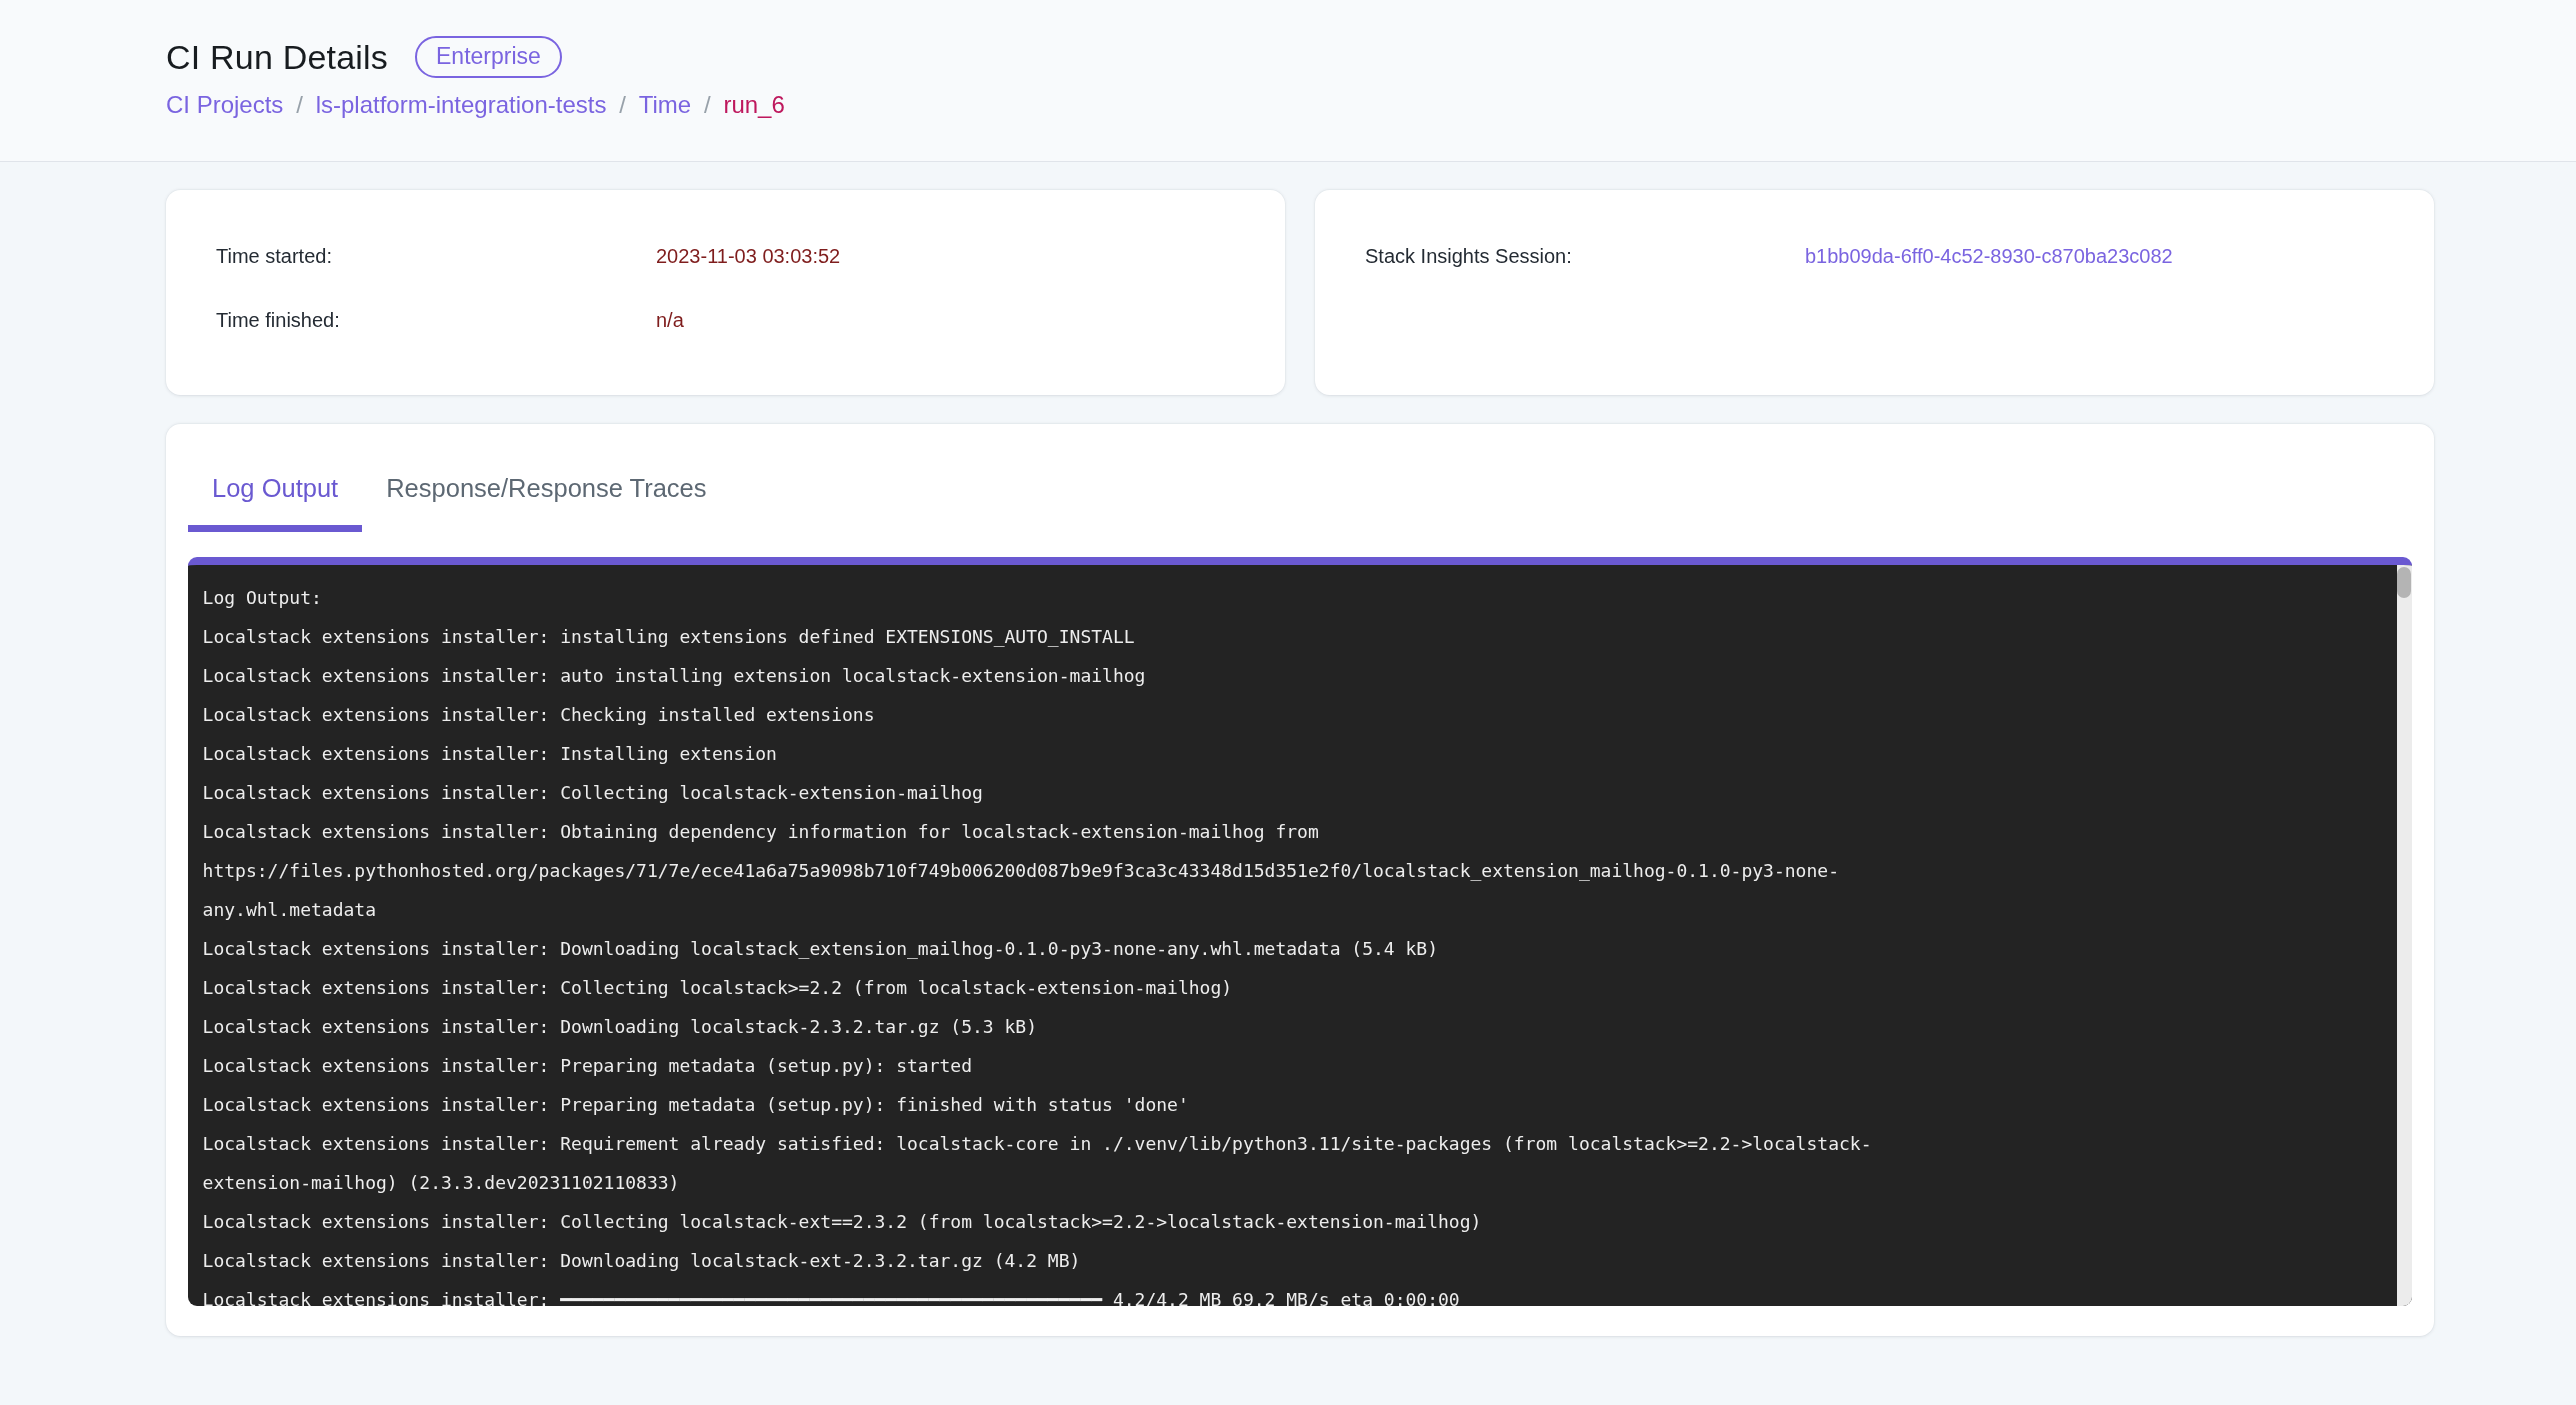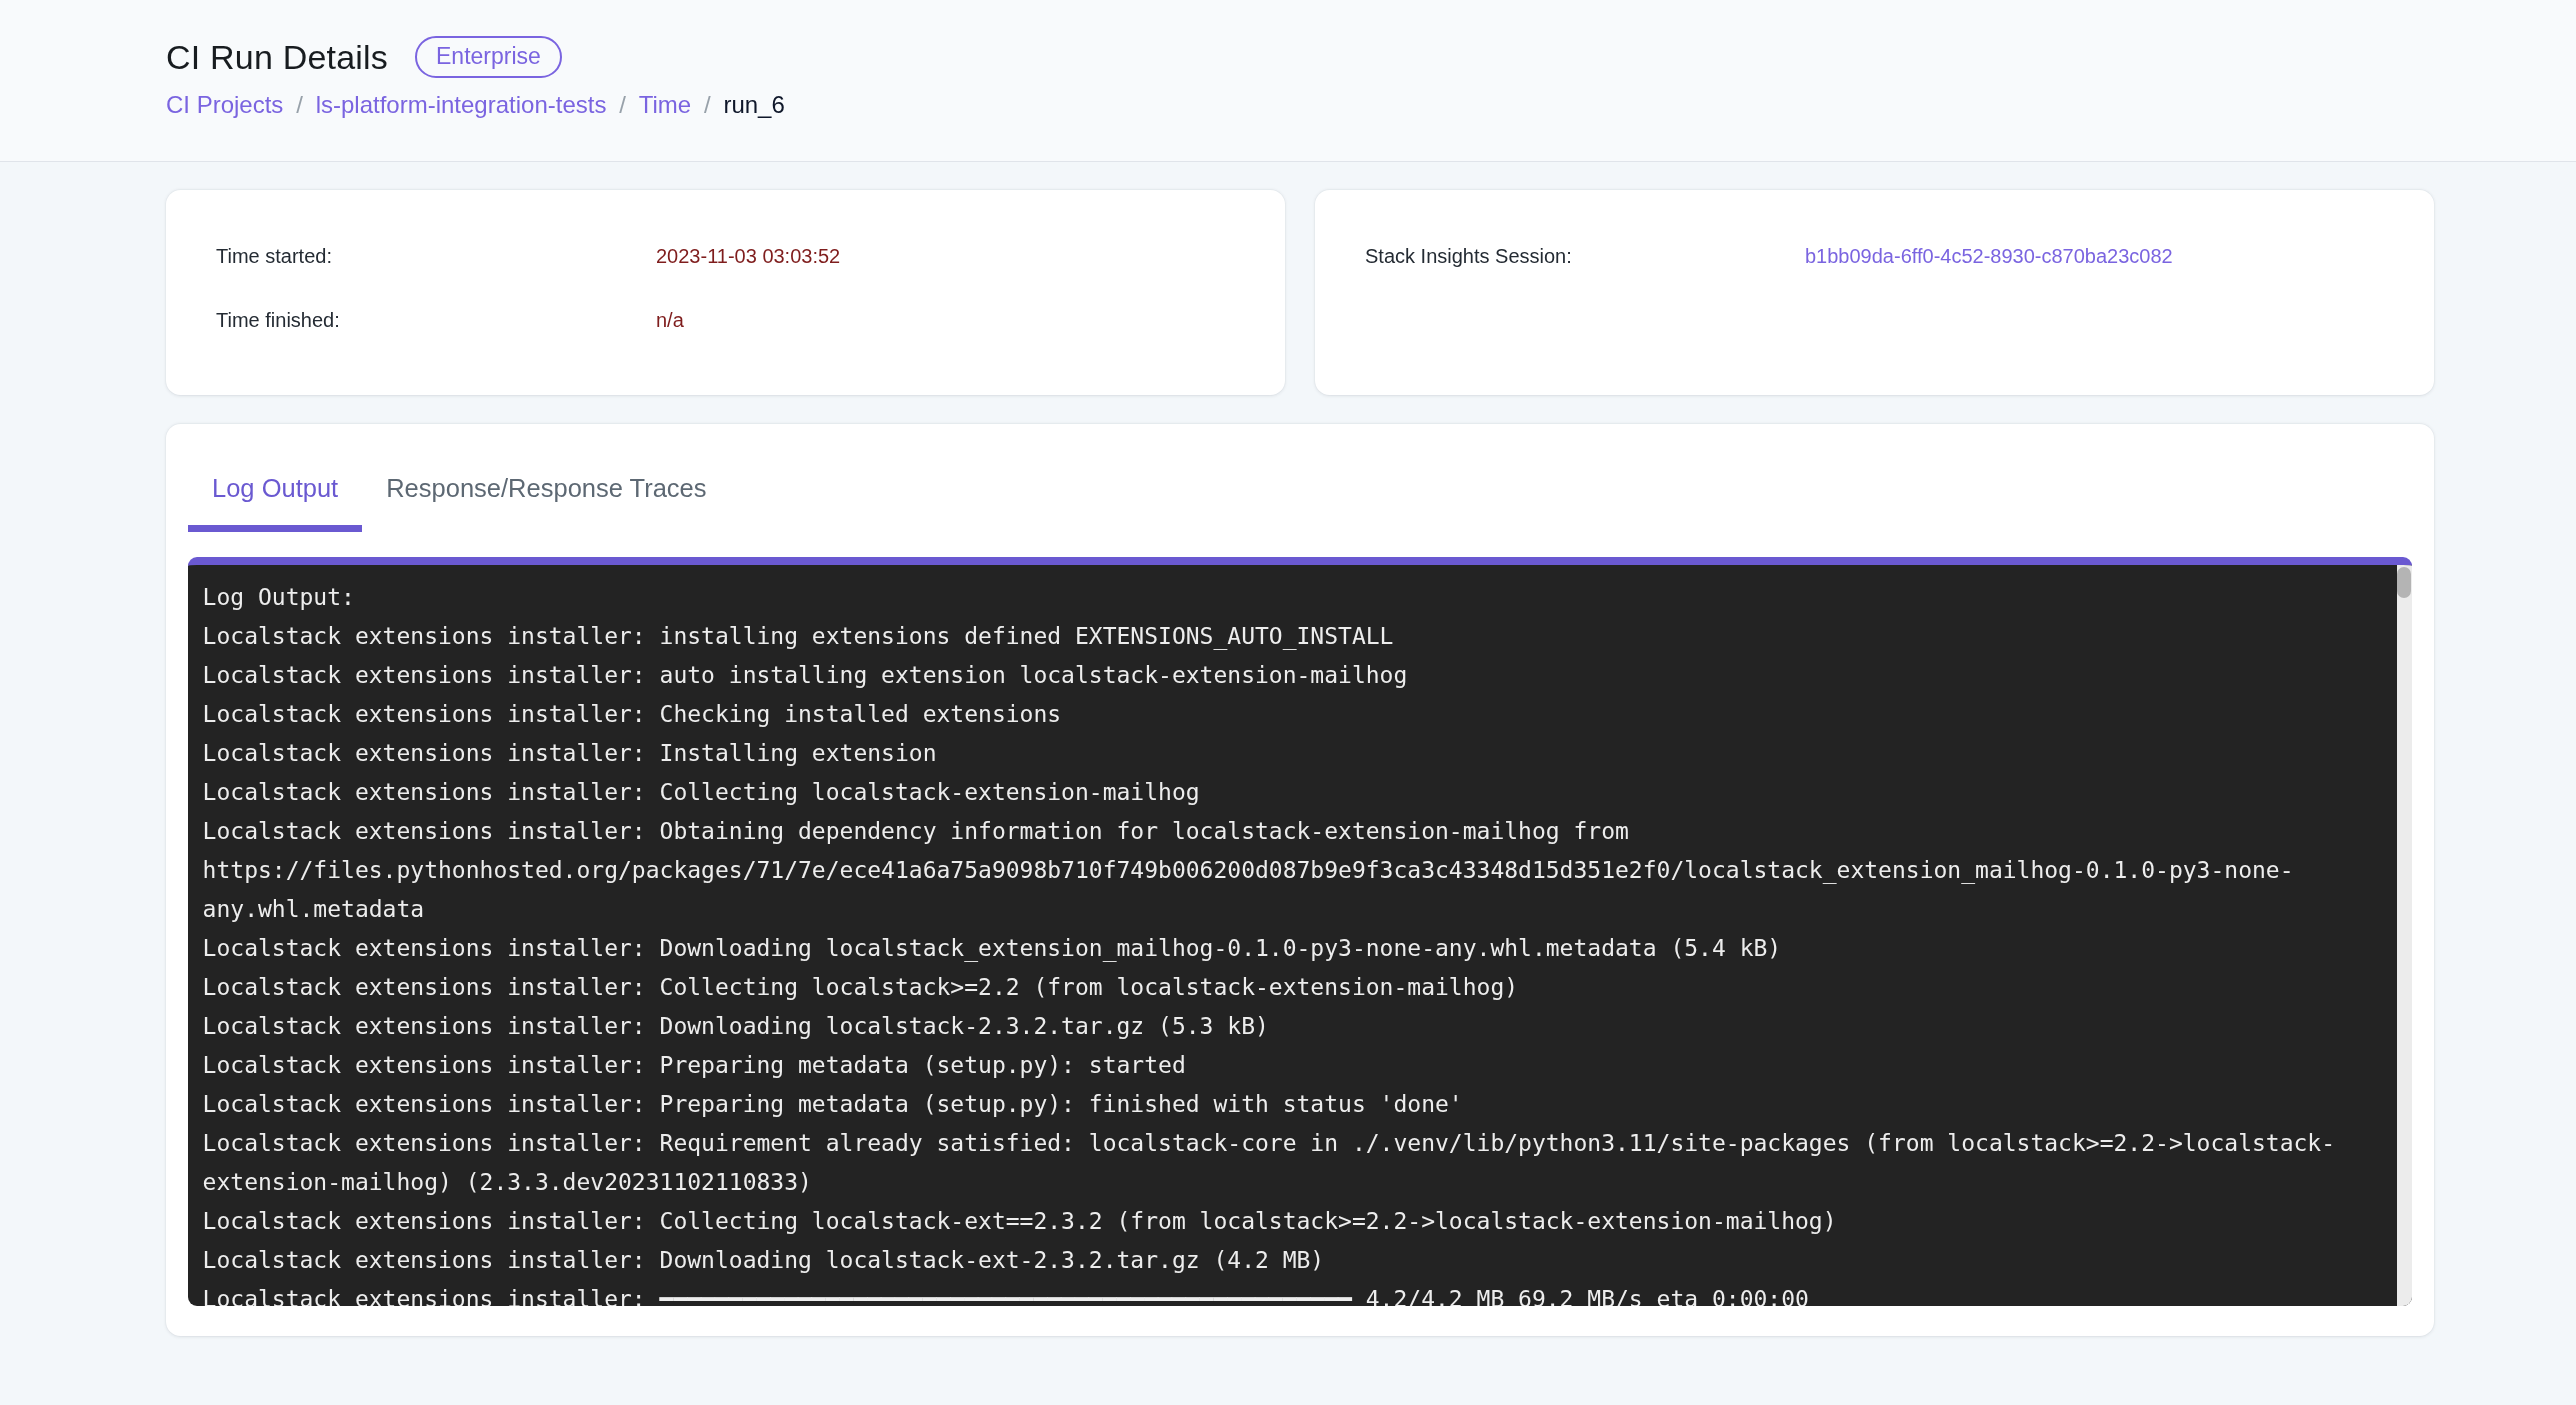--- a/index.html
+++ b/index.html
@@ -34,21 +34,21 @@
     font-size:23px;line-height:1;
     padding:7.3px 19px 8.2px;
     border:2.3px solid var(--accent);
     color:var(--accent);
     border-radius:911px;
     background:transparent;
   }
   .breadcrumb{margin-top:12.8px;font-size:24px;display:flex;align-items:center;gap:12.8px;}
   .crumb-link{color:var(--accent);cursor:pointer;}
   .crumb-sep{color:#98a1aa;}
-  .crumb-current{color:#0f172a;text-align:right;}
+  .crumb-current{color:#be185d;text-align:right;}
 
   
   .cards-row{display:flex;gap:30px;margin:28px 142px 0 166px;}
   .info-card{
     flex:1;height:205px;
     background:var(--card-bg);
     border-radius:14.6px;
     padding:51px 36px 0 50px;
     box-shadow:0 0.9px 3.6px rgba(20,30,50,.10), 0 0 0 0.9px rgba(20,30,50,.02);
   }
@@ -85,21 +85,21 @@
     height:749px;
     background:var(--terminal-bg);
     border-top:8.2px solid var(--accent-dark);
     border-radius:9px;
     overflow:hidden;
   }
   .log-pane{
     height:100%;
     padding:13.7px 36px 0 14.6px;
     font-family:"DejaVu Sans Mono", monospace;
-    font-size:23px;line-height:39px;
+    font-size:18px;line-height:39px;
     color:var(--terminal-text);
     white-space:pre;
     overflow:hidden;
   }
   .log-line{white-space:pre;}
   .scroll-track{
     position:absolute;top:0;right:0;bottom:0;width:15.5px;
     background:#ececec;
     border-radius:0 0 7.3px 0;
   }

